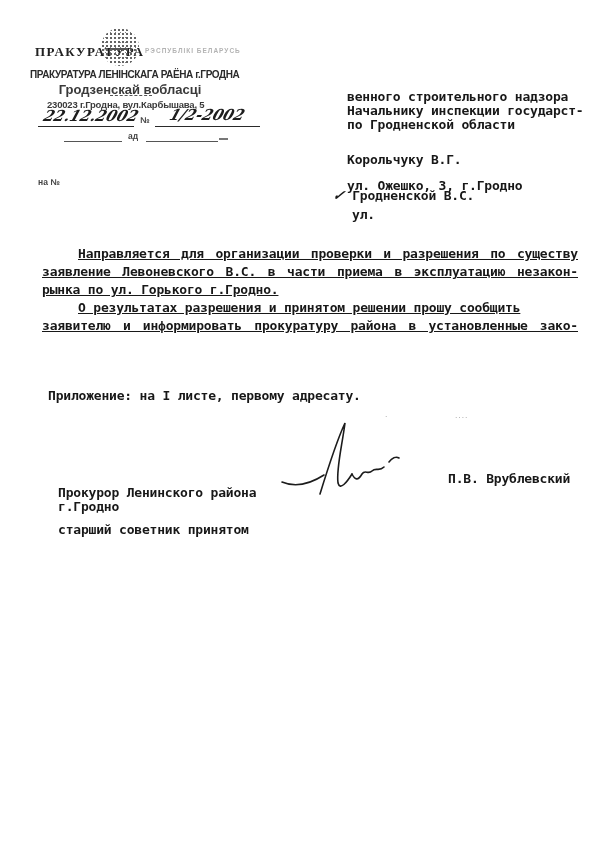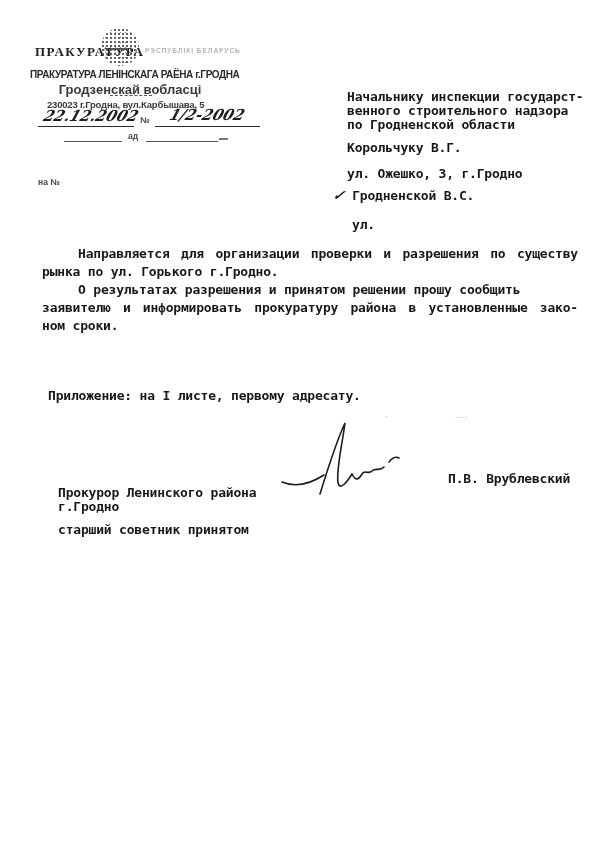--- a/index.html
+++ b/index.html
@@ -51,21 +51,21 @@
     font-family:"Liberation Sans", sans-serif;font-weight:bold;
     font-size:8.5px;color:#444;
   }
   .dotline{border-bottom:1px solid #555;height:1px;}
   
   .tw{
     font-weight:bold;font-size:13px;line-height:18px;
     letter-spacing:-.2px;color:#181818;
   }
   .addr-block .tight{line-height:14px;}
-  .body-line{width:536px;}
+  .body-line{width:536px;text-decoration:underline;}
   .jst{text-align:justify;text-align-last:justify;}
   .ind{text-indent:36px;}
   .check{
     font-family:"DejaVu Serif", serif;font-style:italic;font-weight:bold;
     font-size:14px;transform:skewX(-12deg);display:inline-block;
   }
   .speck{color:#9a9a9a;font-size:7px;letter-spacing:1px;
     font-family:"Liberation Sans", sans-serif;}
   .sig-svg path{fill:none;stroke:#1c1c1c;stroke-width:1.6;stroke-linecap:round;}
   .tick{width:9px;border-bottom:2px double #777;height:2px;}
@@ -98,41 +98,41 @@
   <div class="abs hand" style="left:170px;top:106px;">1/2-2002</div>
   <div class="abs uline" style="left:155px;top:125px;width:105px;"></div>
 
   <div class="abs lh-small" style="left:38px;top:131px;margin-top:46px;">на №</div>
   <div class="abs dotline" style="left:64px;top:140px;width:58px;"></div>
   <div class="abs lh-small" style="left:128px;top:131px;">ад</div>
   <div class="abs dotline" style="left:146px;top:140px;width:72px;"></div>
   <div class="abs tick" style="left:219px;top:136px;"></div>
 
   <div class="abs tw addr-block" style="left:347px;top:90px;width:250px;">
+    <div class="tight">венного строительного надзора</div>
     <div class="tight">Начальнику инспекции государст-</div>
-    <div class="tight">венного строительного надзора</div>
     <div class="tight">по Гродненской области</div>
-    <div style="margin-top:7px;">Корольчуку В.Г.</div>
+    <div style="margin-top:19px;">Корольчуку В.Г.</div>
     <div style="margin-top:8px;">ул. Ожешко, 3, г.Гродно</div>
   </div>
 
   <div class="abs tw" style="left:333px;top:186px;">
     <div>
       <span class="check">✓</span>
       <span>Гродненской В.С.</span>
     </div>
-    <div style="margin-left:19px;margin-top:11px;">ул.</div>
+    <div style="margin-left:19px;margin-top:1px;">ул.</div>
   </div>
 
   <div class="abs tw" style="left:42px;top:245px;">
     <div class="body-line jst ind">Направляется для организации проверки и разрешения по существу</div>
+    <div class="body-line jst">заявление Левоневского В.С. в части приема в эксплуатацию незакон-</div>
     <div class="body-line">рынка по ул. Горького г.Гродно.</div>
     <div class="body-line ind">О результатах разрешения и принятом решении прошу сообщить</div>
     <div class="body-line jst">заявителю и информировать прокуратуру района в установленные зако-</div>
-    <div class="body-line">ном сроки.</div>
   </div>
 
   <div class="abs tw" style="left:48px;top:387px;">Приложение: на I листе, первому адресату.</div>
 
   <div class="abs speck" style="left:385px;top:413px;">·</div>
   <div class="abs speck" style="left:455px;top:414px;">····</div>
 
   <div class="abs tw" style="left:58px;top:438px;">
     <div style="line-height:14px;margin-top:48px;">Прокурор Ленинского района</div>
     <div style="line-height:14px;">г.Гродно</div>

